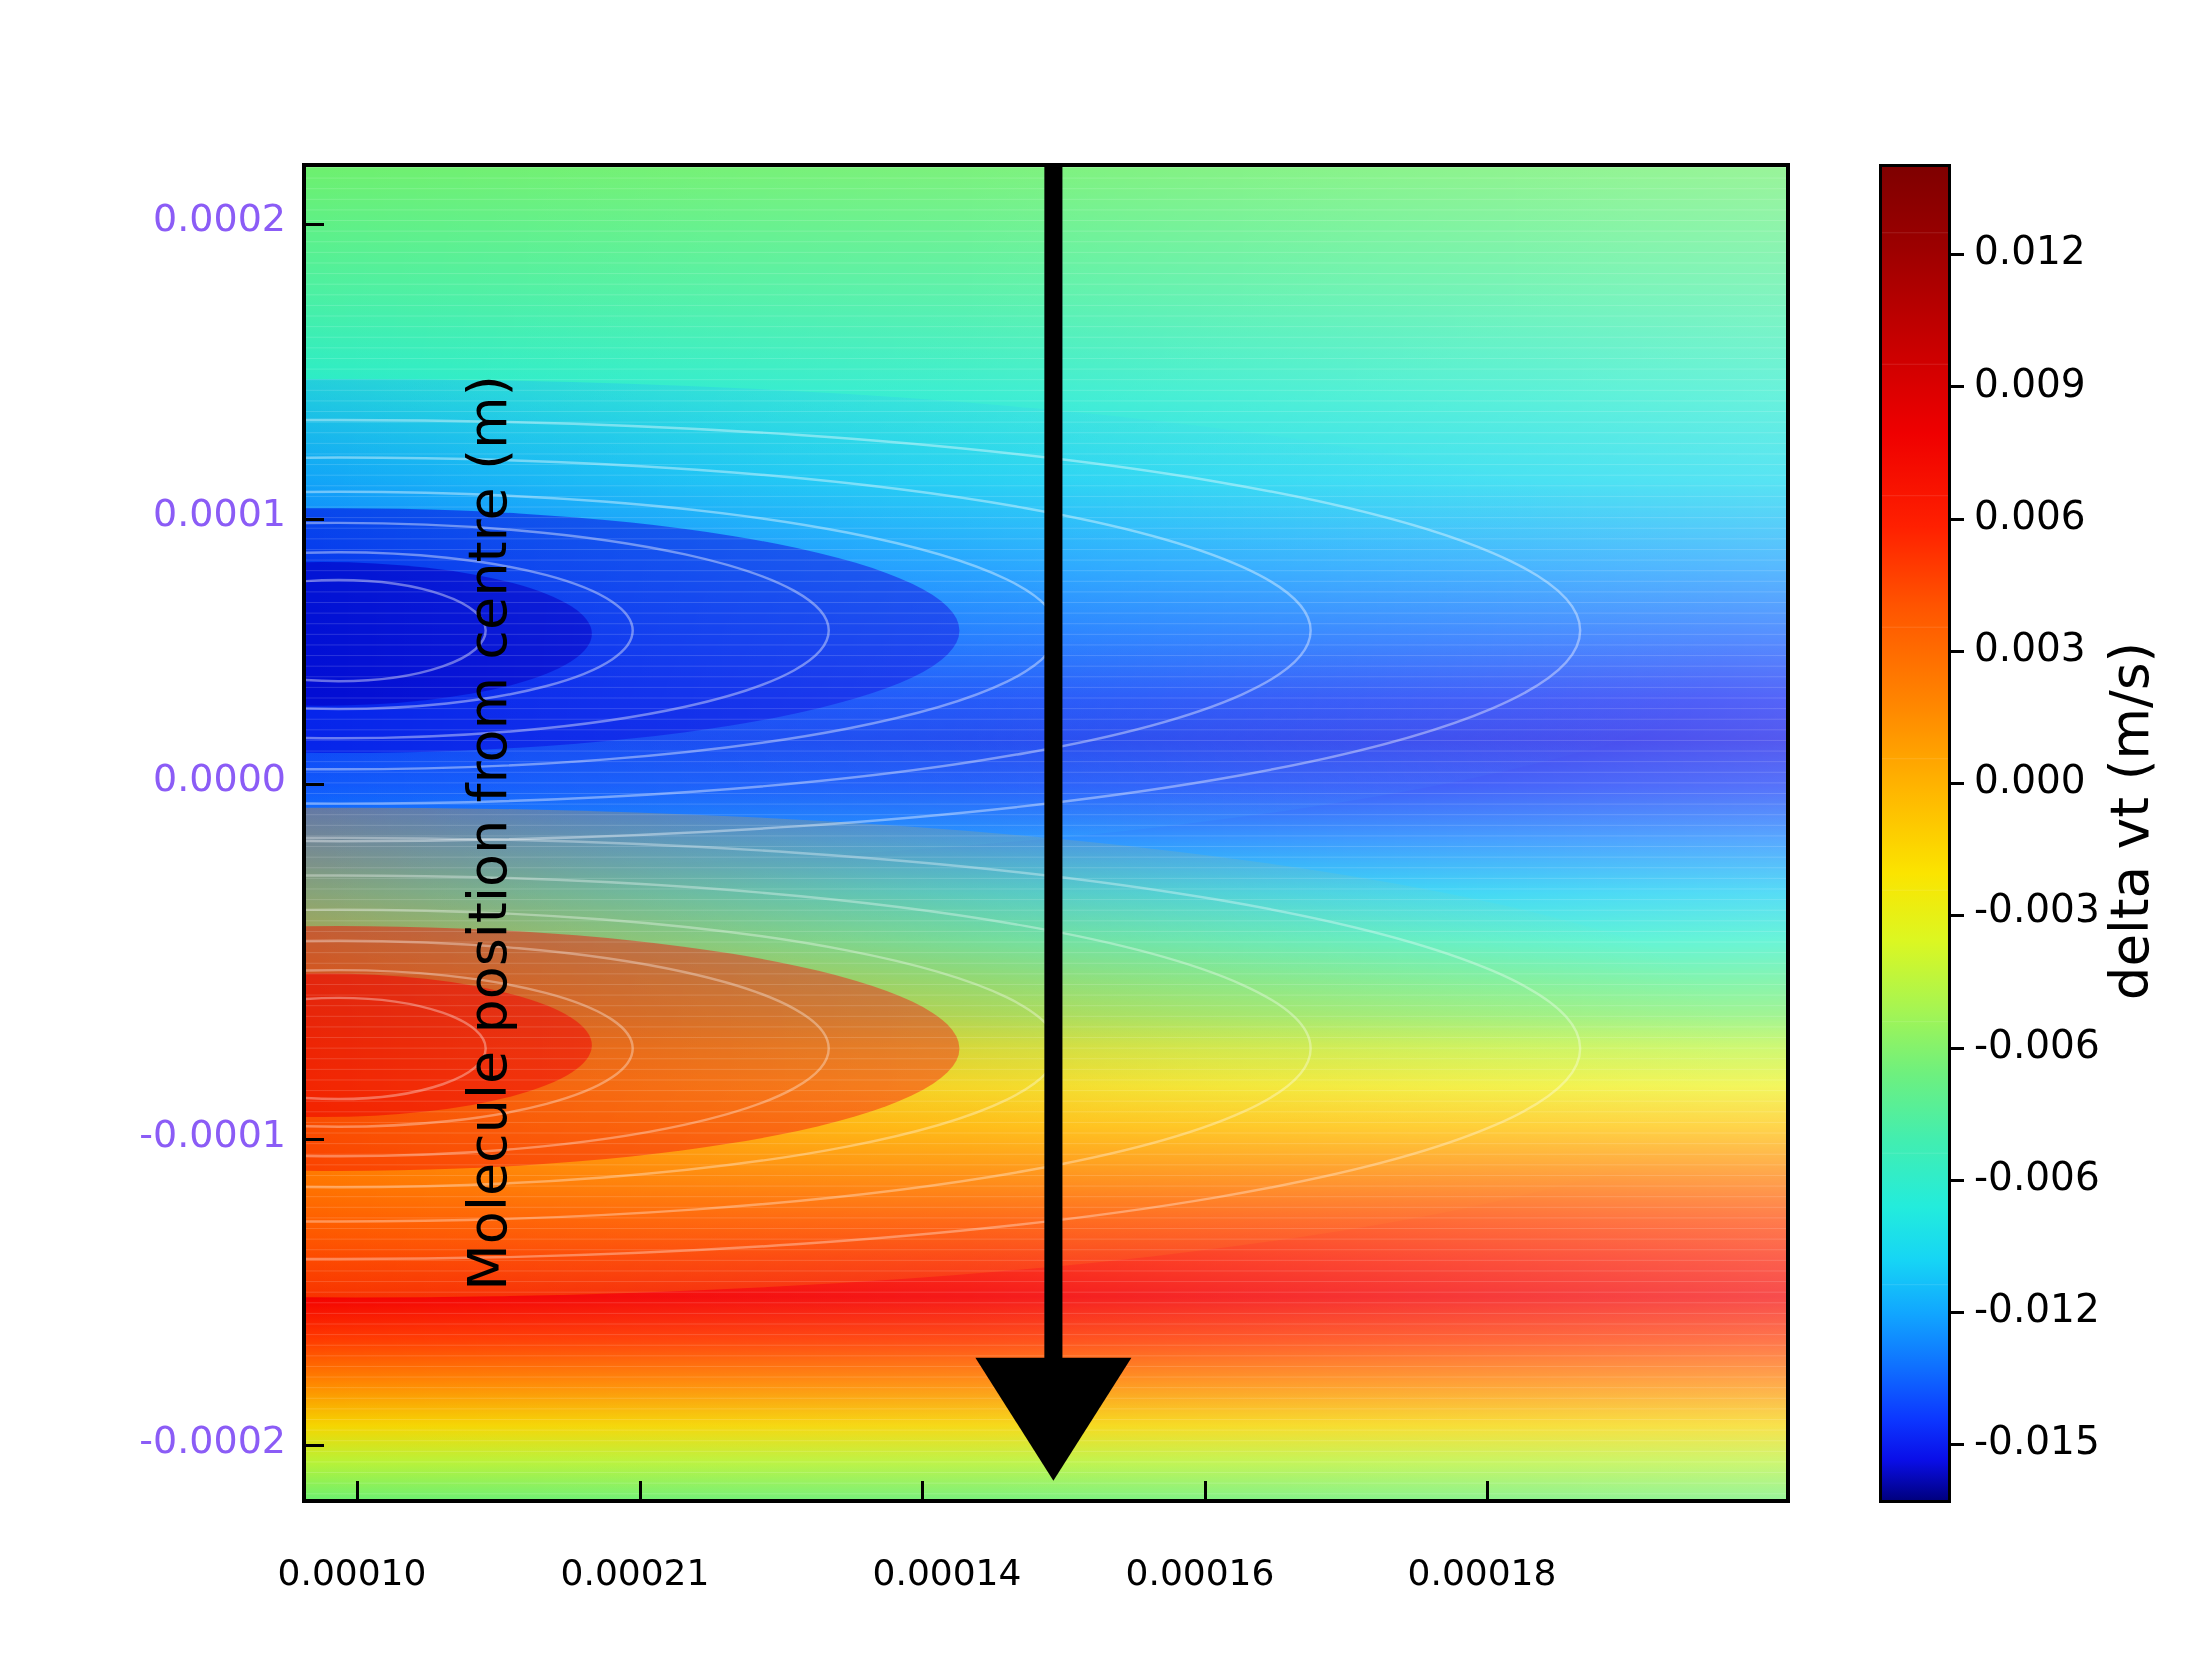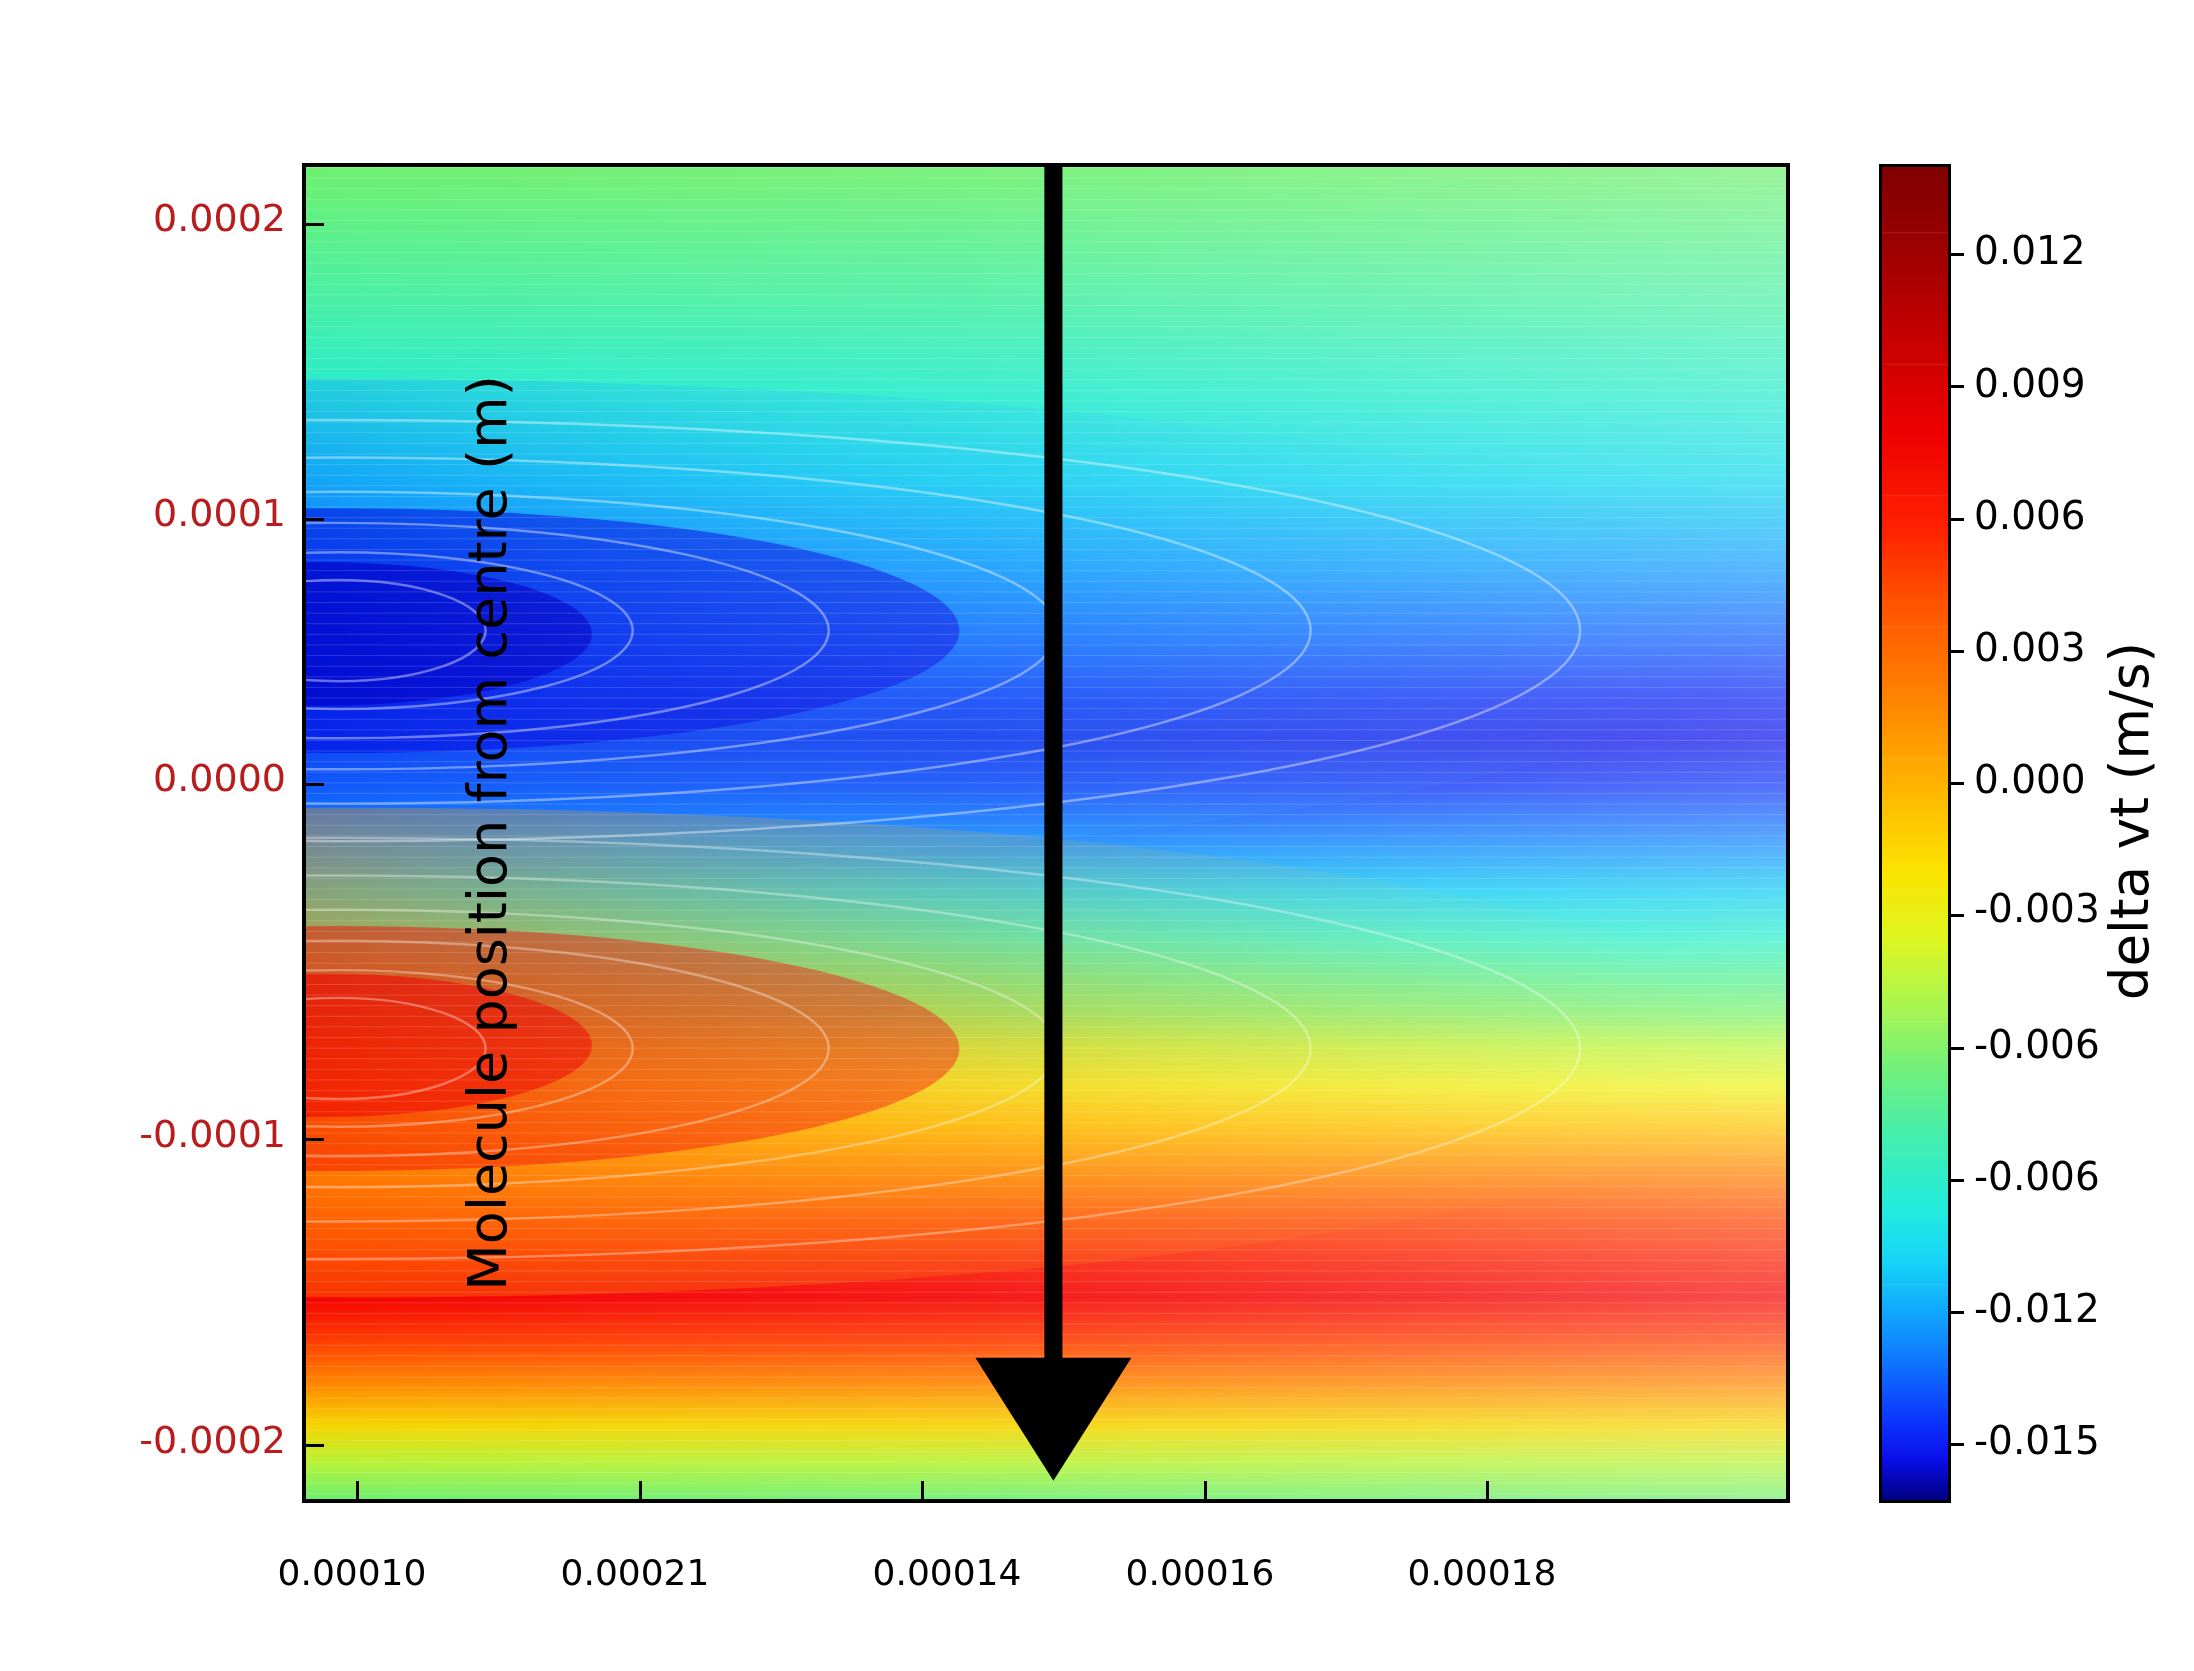--- a/index.html
+++ b/index.html
@@ -15,21 +15,21 @@
   #field{position:absolute;left:0;top:0;width:100%;height:100%;}
   #field svg{display:block;width:100%;height:100%;}
 
   
   .tick-x{position:absolute;width:3.3px;height:18px;background:#000;bottom:0;}
   .tick-y{position:absolute;height:3.3px;width:18px;background:#000;left:0;}
 
   .xtlabel{position:absolute;top:1516px;transform:translateX(-50%);
            font-size:36px;color:#000;white-space:nowrap;margin-top:36px;}
   .ytlabel{position:absolute;left:286px;transform:translate(-100%,-50%);
-           font-size:38px;color:#b91c1c;white-space:nowrap;text-align:right;}
+           font-size:38px;color:#8b5cf6;white-space:nowrap;text-align:right;}
 
   #xtitle{position:absolute;left:1046px;top:1570px;transform:translateX(-50%);
           font-size:57px;color:#000;white-space:nowrap;}
   #ytitle{position:absolute;left:30px;top:833px;
           transform:translate(0,-50%) rotate(-90deg);transform-origin:center center;
           font-size:54px;color:#000;white-space:nowrap;}
 
   
   #cbar{position:absolute;left:1879px;top:164px;width:72px;height:1339px;
         border:3.3px solid #000;box-sizing:border-box;}

